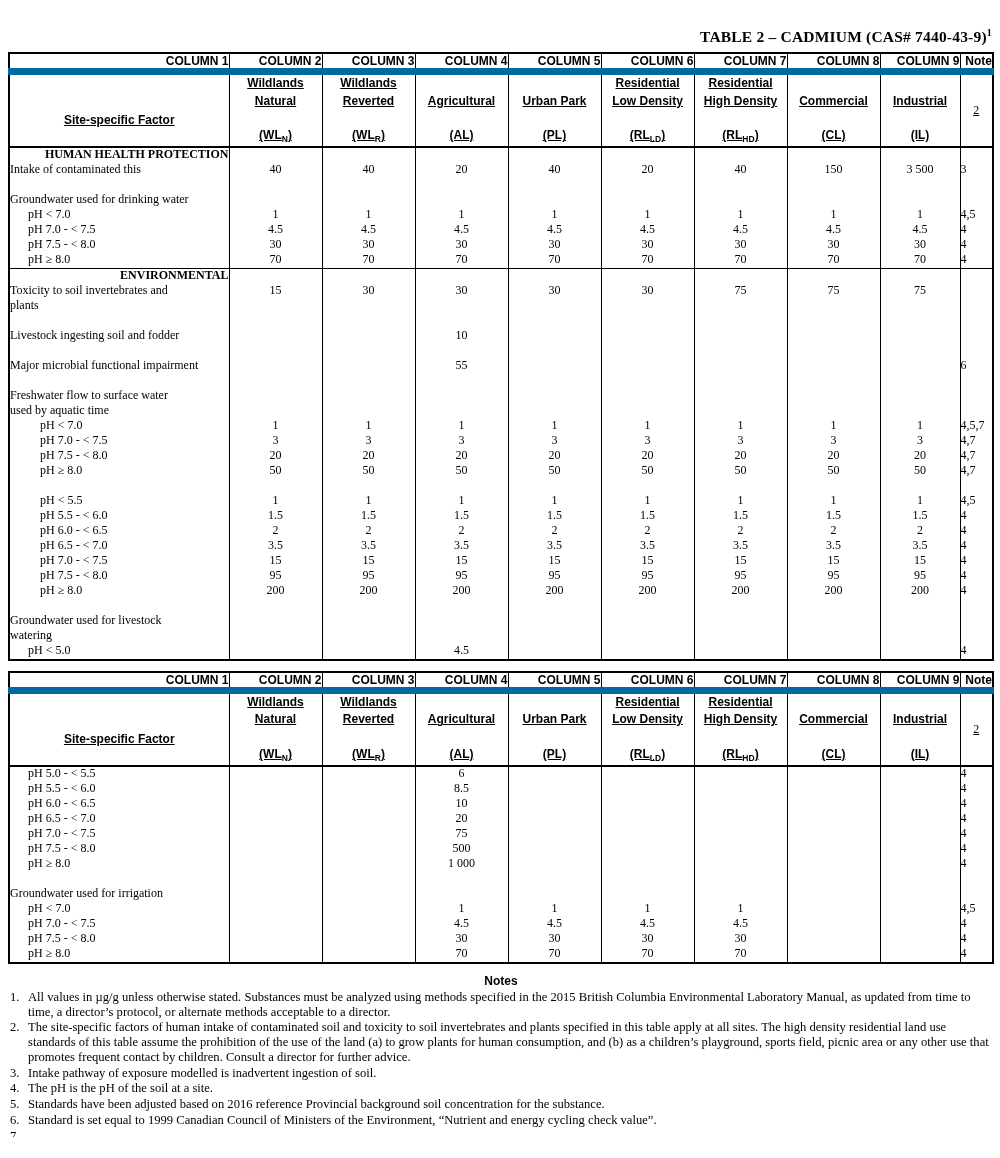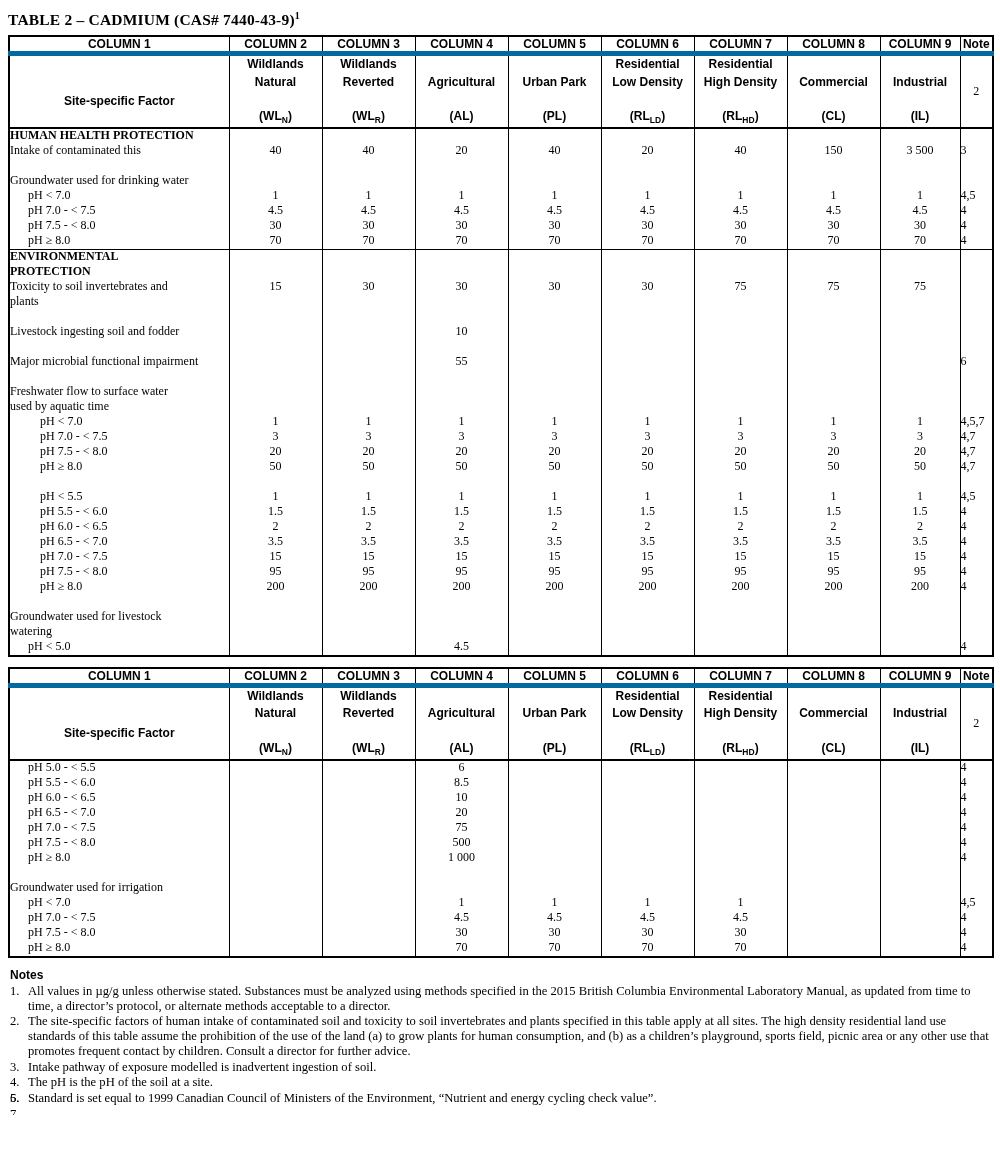--- a/index.html
+++ b/index.html
@@ -12,58 +12,59 @@
     font-family: "Liberation Serif", serif;
     color: #000000;
     -webkit-font-smoothing: antialiased;
   }
   .page {
     width: 1000px;
     box-sizing: border-box;
     padding: 6px 8px 8px 8px;
   }
   .doc-title {
-    text-align: left;
+    text-align: right;
     font-family: "Liberation Serif", serif;
     font-weight: bold;
     font-size: 15.5px;
-    margin: 4px 0 6px 0;
+    margin: 21px 0 6px 0;
     letter-spacing: 0.2px;
   }
   .doc-title sup { font-size: 10px; vertical-align: super; }
 
   table.tbl {
     border-collapse: collapse;
     width: 100%;
     table-layout: fixed;
     border: 2px solid #000;
   }
   table.tbl td, table.tbl th {
     border-left: 1px solid #000;
     border-right: 1px solid #000;
     vertical-align: top;
     padding: 0;
     font-size: 12px;
   }
   .hdr-row td {
-    border-bottom: 5px solid #0369a1;
-    text-align: center;
+    border-bottom: 7px solid #0369a1;
+    text-align: right;
     font-family: "Liberation Sans", sans-serif;
     font-weight: bold;
     font-size: 11.5px;
     padding: 4px 2px 3px 2px;
   }
   .hdr2-row td {
     border-bottom: 2px solid #000;
     text-align: center;
     font-family: "Liberation Sans", sans-serif;
     font-weight: bold;
     font-size: 11px;
     padding: 6px 2px 8px 2px;
     line-height: 1.45;
+    text-decoration: underline;
   }
   .hdr2-row td.factor {
     vertical-align: middle;
     padding-top: 20px;
   }
   .hdr2-row td.note-col {
     vertical-align: middle;
     font-weight: normal;
     font-family: "Liberation Serif", serif;
     font-size: 12px;
@@ -86,29 +87,30 @@
   td.note {
     text-align: left;
     padding-left: 5px;
     font-size: 12.5px;
     line-height: 1.02;
   }
   tr.r td { height: 15px; }
   .bold { font-weight: bold; font-family: "Liberation Serif", serif; }
   .indent1 { padding-left: 18px !important; }
   .indent2 { padding-left: 30px !important; }
-  .secline td { border-top: 1px solid #000; }
+  .secline td { border-top: 1px solid #000; text-align: right; }
 
   .spacer { height: 10px; }
 
   .notes-title {
     font-family: "Liberation Sans", sans-serif;
     font-weight: bold;
     font-size: 12px;
     margin: 10px 0 2px 2px;
+    text-align: center;
   }
   ol.notes {
     margin: 0;
     padding-left: 0;
     list-style: none;
     font-size: 12.6px;
     line-height: 1.17;
   }
   ol.notes li {
     position: relative;
@@ -301,32 +303,20 @@
           <td class="val"></td>
           <td class="val"></td>
           <td class="val"></td>
           <td class="val"></td>
           <td class="val"></td>
           <td class="val"></td>
           <td class="val"></td>
           <td class="note"></td>
         </tr>
         <tr class="r">
-          <td class="lbl bold">PROTECTION</td>
-          <td class="val"></td>
-          <td class="val"></td>
-          <td class="val"></td>
-          <td class="val"></td>
-          <td class="val"></td>
-          <td class="val"></td>
-          <td class="val"></td>
-          <td class="val"></td>
-          <td class="note"></td>
-        </tr>
-        <tr class="r">
           <td class="lbl">Toxicity to soil invertebrates and</td>
           <td class="val">15</td>
           <td class="val">30</td>
           <td class="val">30</td>
           <td class="val">30</td>
           <td class="val">30</td>
           <td class="val">75</td>
           <td class="val">75</td>
           <td class="val">75</td>
           <td class="note"></td>
@@ -850,18 +840,18 @@
         </tr>
       </tbody>
   </table>
 
   <div class="notes-title">Notes</div>
   <ol class="notes" id="notes-list">
       <li><span class="num">1.</span><span>All values in µg/g unless otherwise stated.  Substances must be analyzed using methods specified in the 2015 British Columbia Environmental Laboratory Manual, as updated from time to time, a director’s protocol, or alternate methods acceptable to a director.</span></li>
       <li><span class="num">2.</span><span>The site-specific factors of human intake of contaminated soil and toxicity to soil invertebrates and plants specified in this table apply at all sites. The high density residential land use standards of this table assume the prohibition of the use of the land (a) to grow plants for human consumption, and (b) as a children’s playground, sports field, picnic area or any other use that promotes frequent contact by children. Consult a director for further advice.</span></li>
       <li><span class="num">3.</span><span>Intake pathway of exposure modelled is inadvertent ingestion of soil.</span></li>
       <li><span class="num">4.</span><span>The pH is the pH of the soil at a site.</span></li>
-      <li><span class="num">5.</span></li>
+      <li><span class="num">5.</span><span>Standards have been adjusted based on 2016 reference Provincial background soil concentration for the substance.</span></li>
       <li><span class="num">6.</span><span>Standard is set equal to 1999 Canadian Council of Ministers of the Environment, “Nutrient and energy cycling check value”.</span></li>
       <li><span class="num">7.</span></li>
     </ol>
 
 </div>
 
 </body></html>

